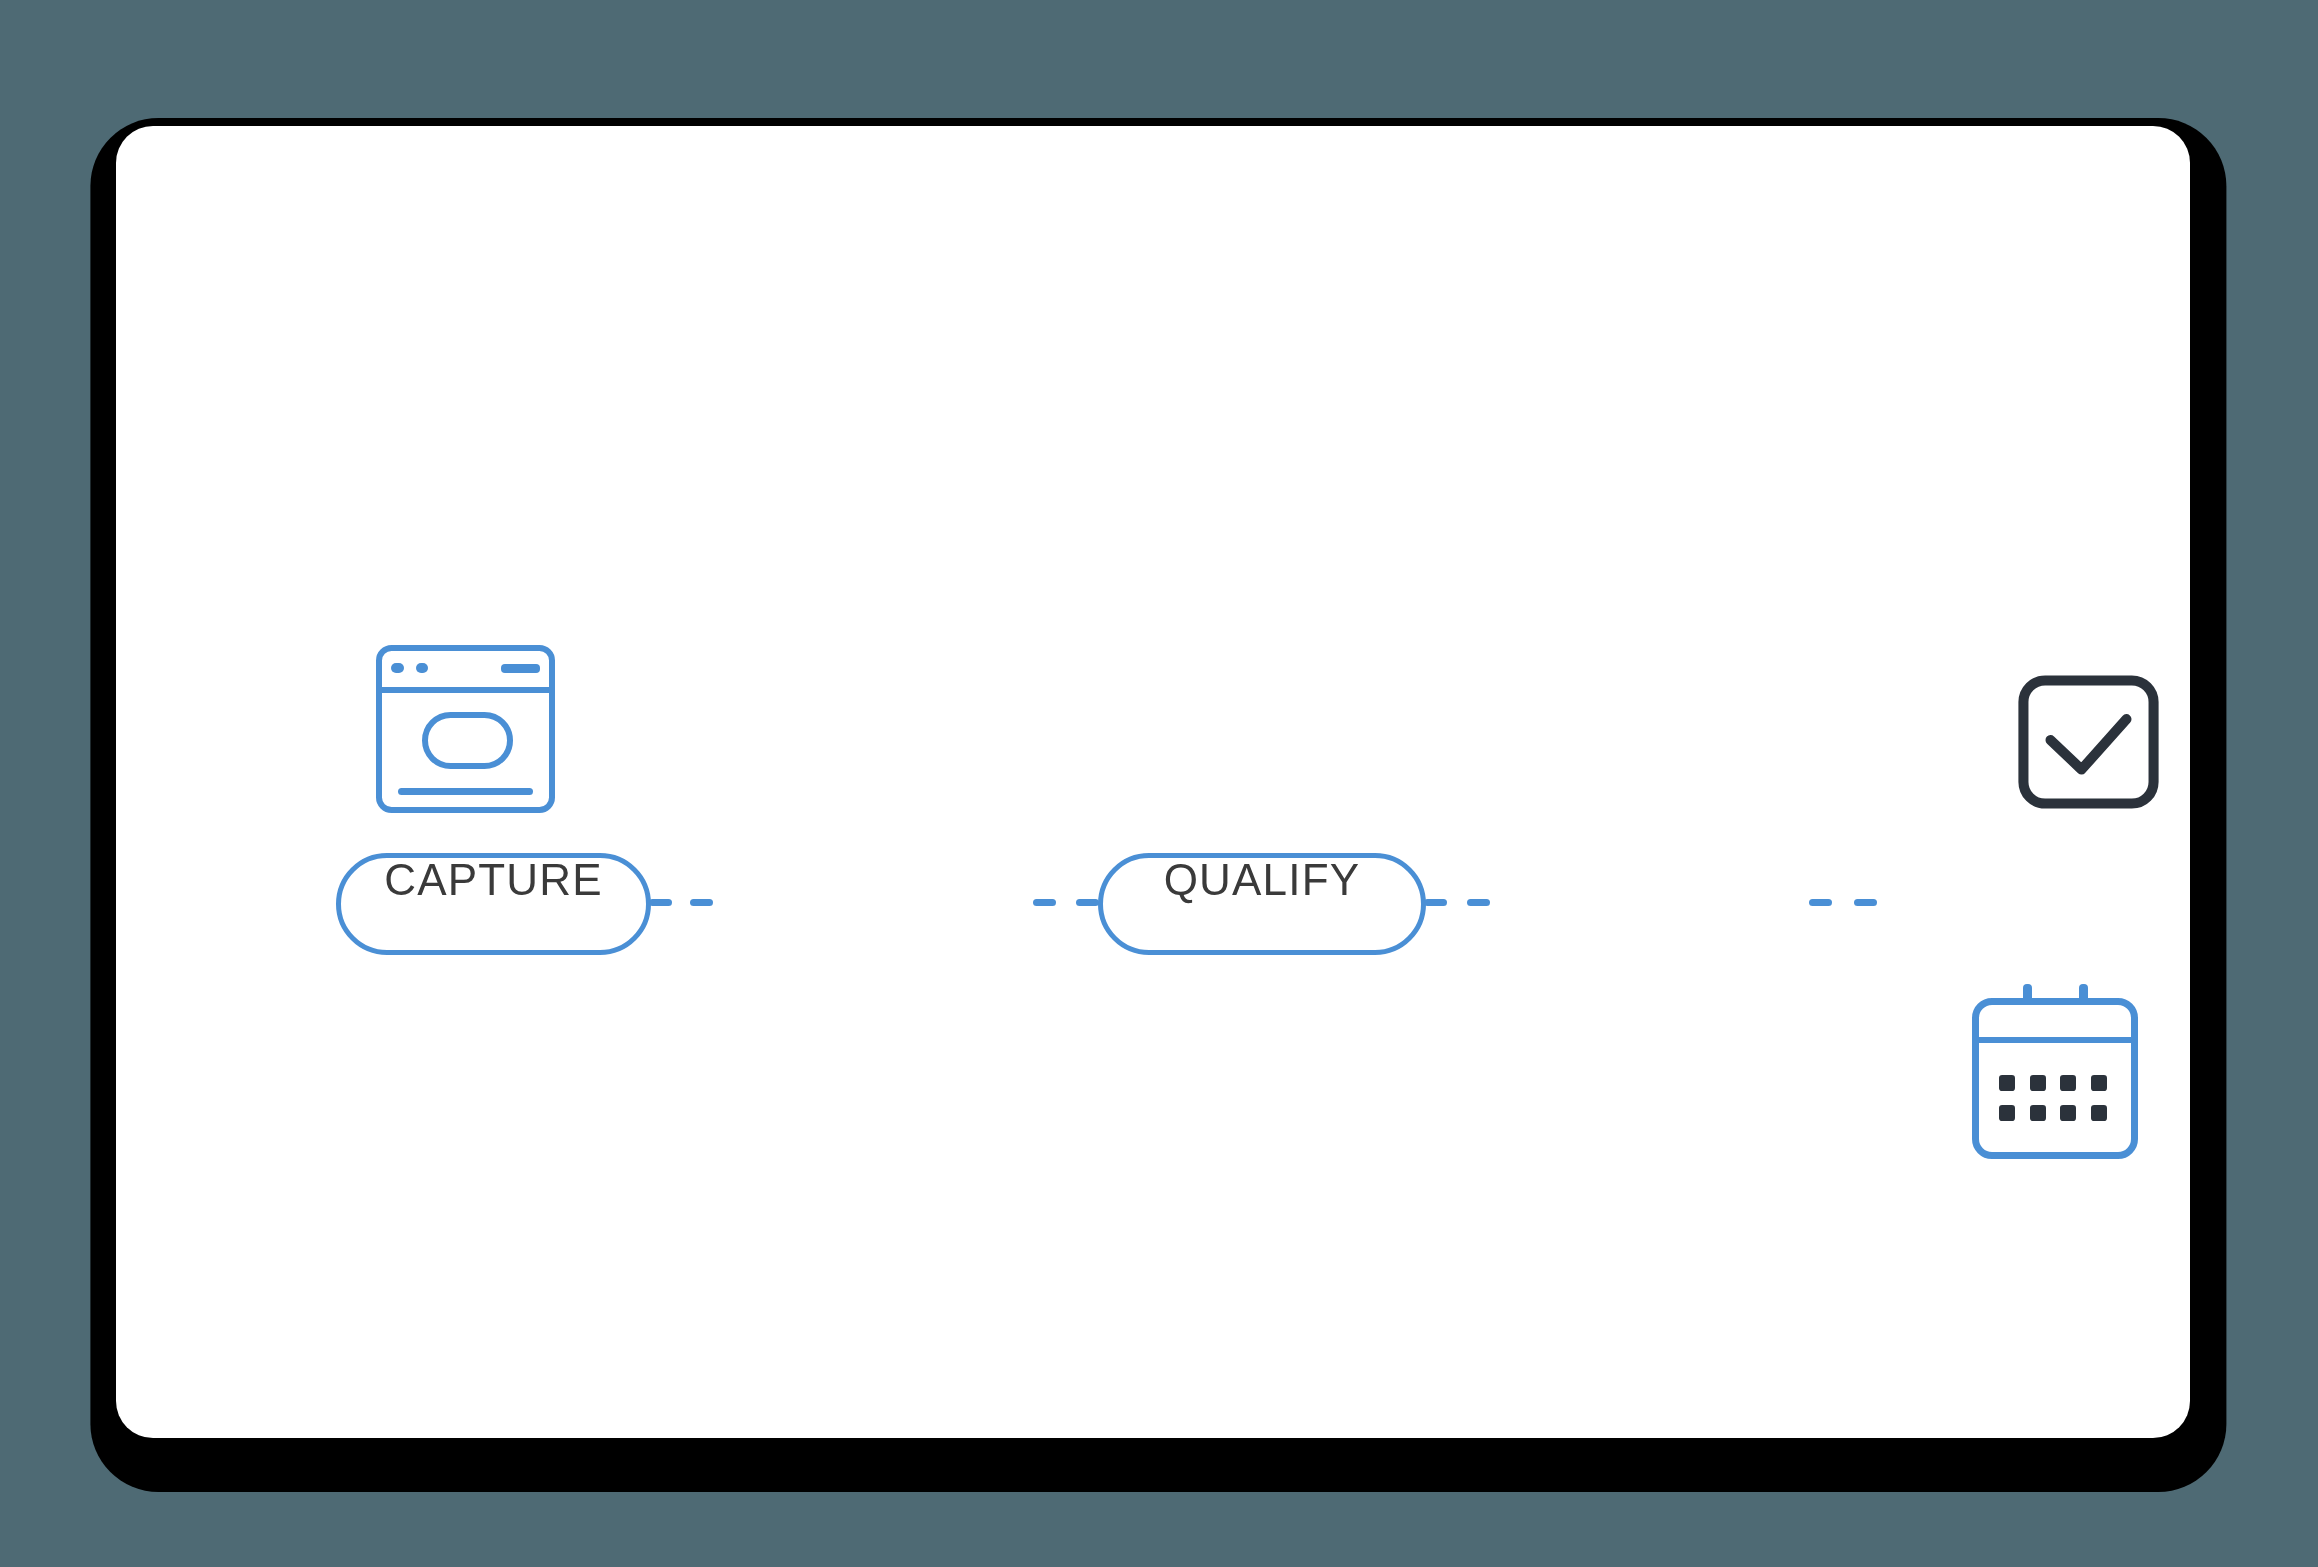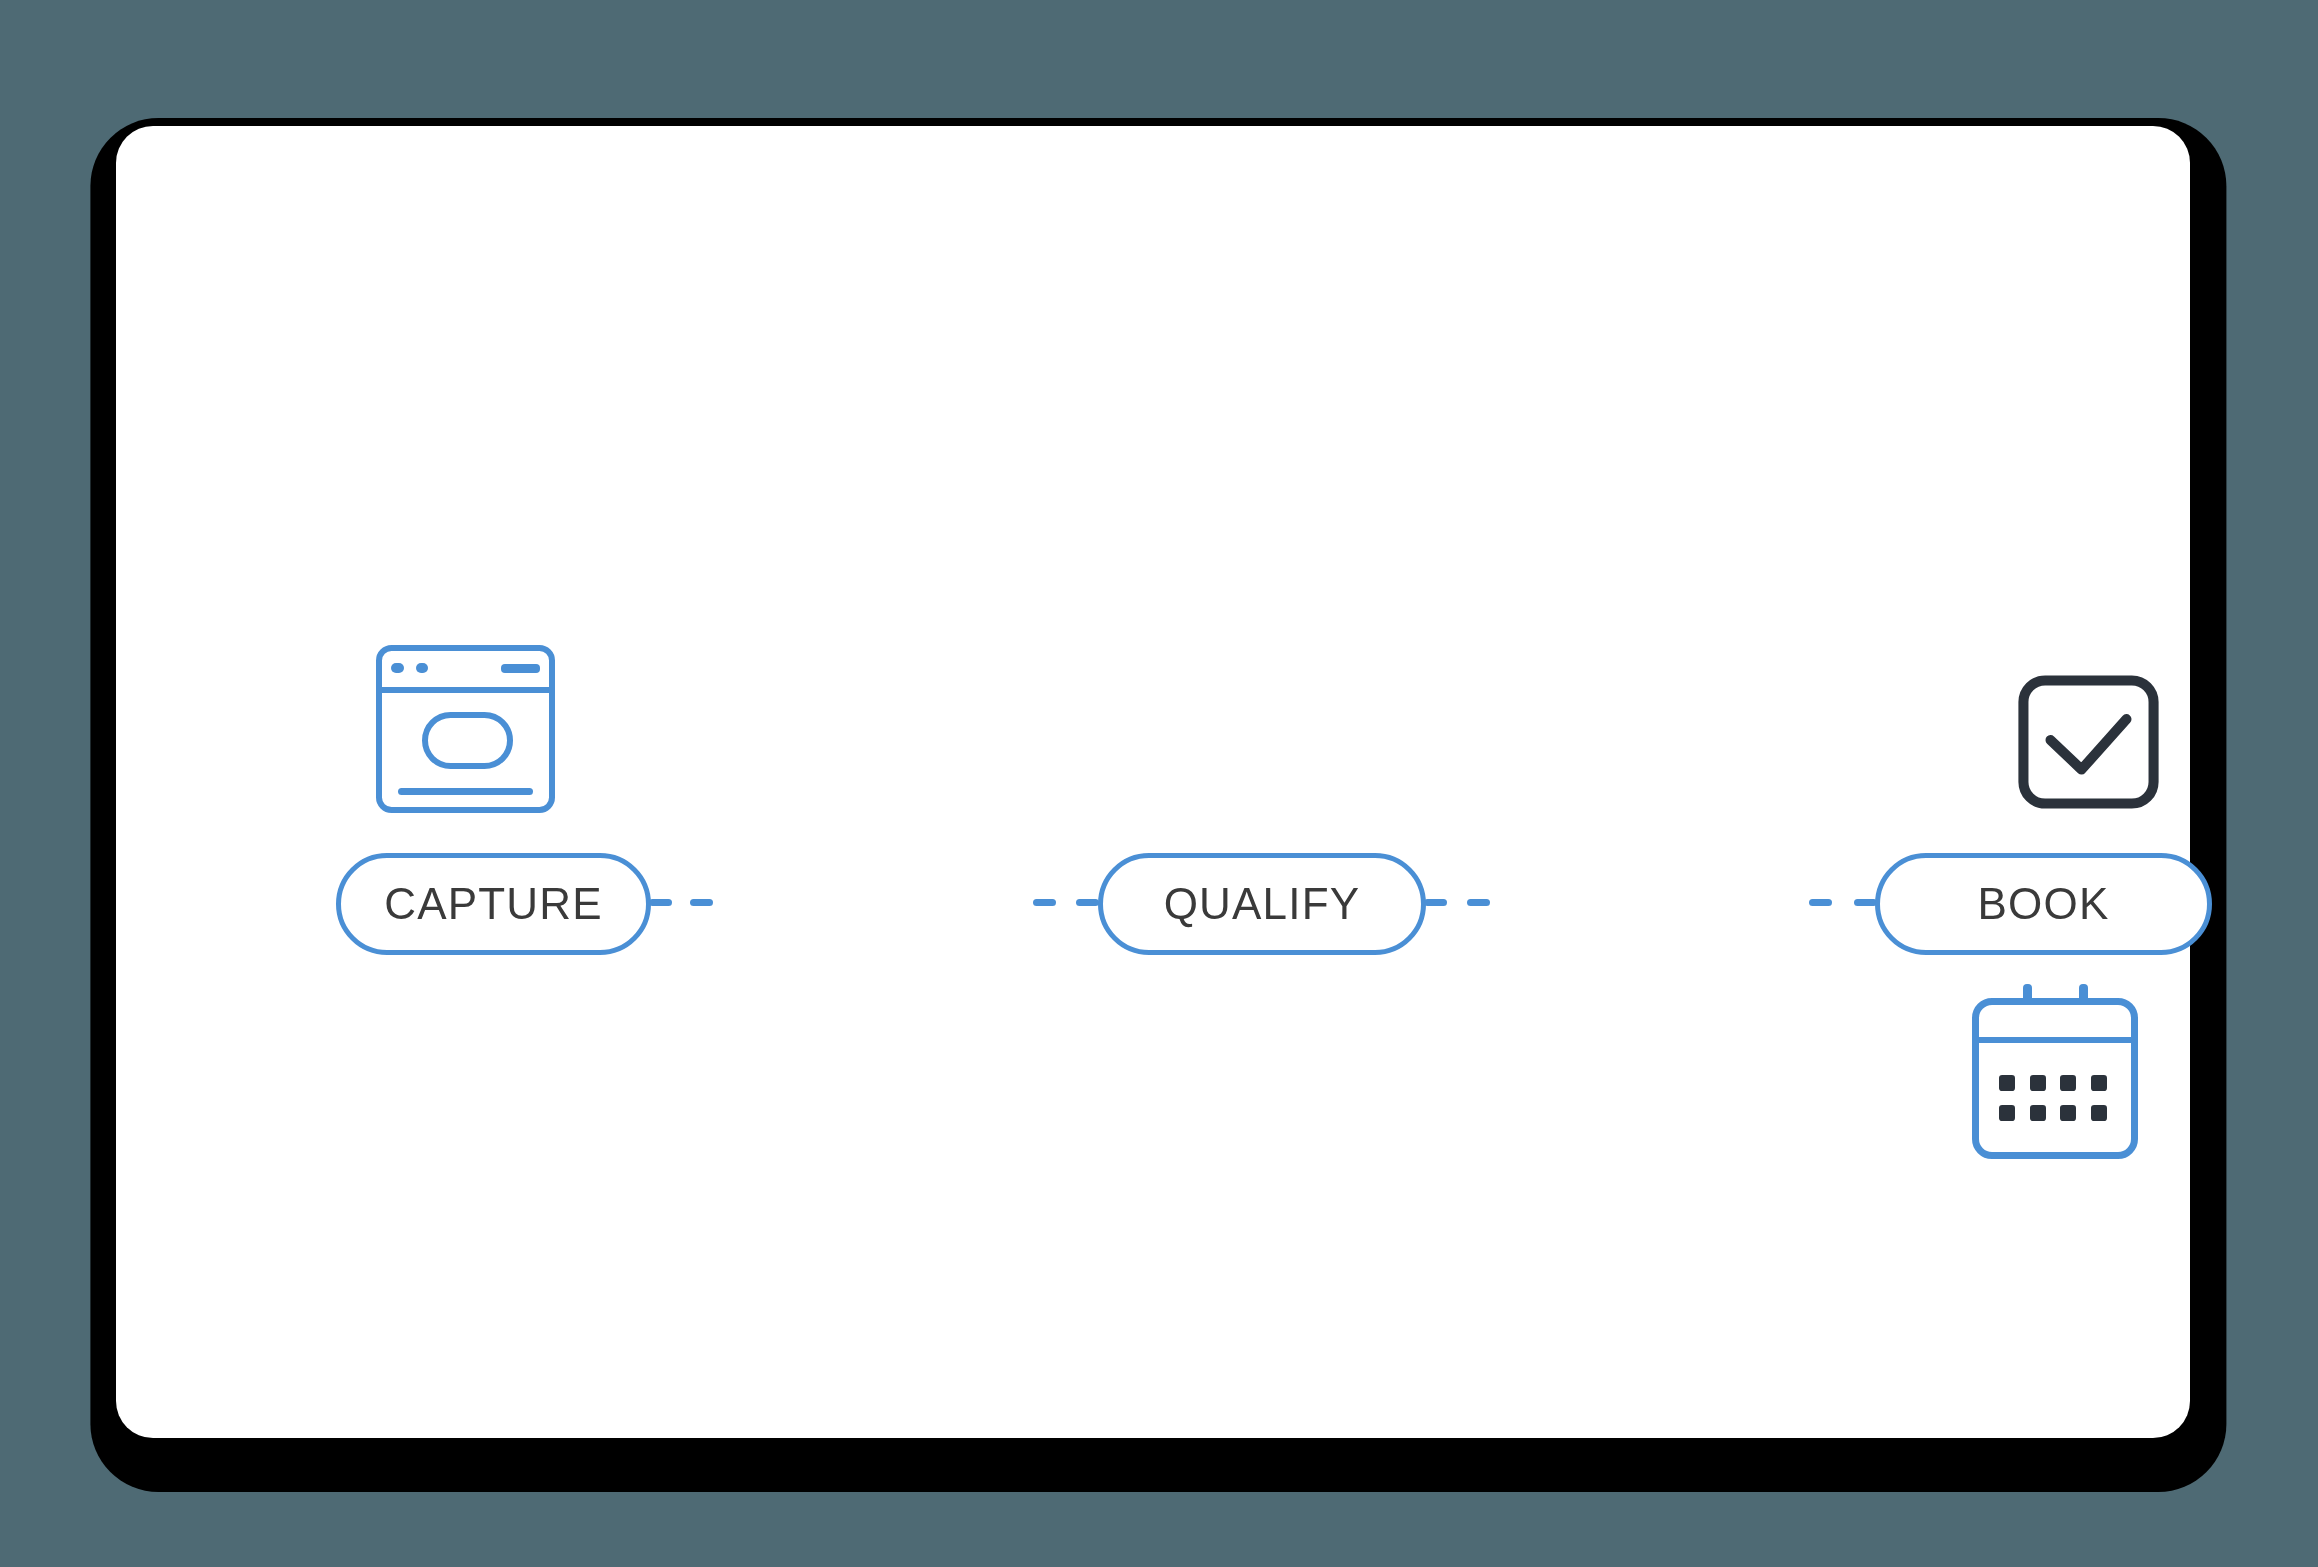--- a/index.html
+++ b/index.html
@@ -16,21 +16,21 @@
     background:var(--card,#fff);
     border-radius:37px;
     box-shadow:5.4px 23px 0 31px var(--shadow,#000);
   }
 
   
   .pill{
     position:absolute;top:727px;height:102px;box-sizing:border-box;
     border:5.4px solid var(--accent,#4a8fd5);border-radius:51px;
     background:var(--card,#fff);
-    display:flex;align-items:center;justify-content:center;
+    display:flex;justify-content:center;
   }
   .pill .label{
     font-size:44px;letter-spacing:1.2px;color:var(--label-text,#3a3a3a);
     font-weight:400;line-height:1;user-select:none;
   }
   #pill-capture{left:220px;width:315px;}
   #pill-enrich{left:595px;width:323px;}
   #pill-qualify{left:982px;width:328px;}
   #pill-route{left:1373px;width:322px;}
   #pill-book{left:1759px;width:337px;}
@@ -135,19 +135,16 @@
       <span class="label">QUALIFY</span>
     </div>
     <div class="connector" id="conn-3">
       <span class="dash"></span>
       <span class="dash"></span>
     </div>
     <div class="connector" id="conn-4">
       <span class="dash"></span>
       <span class="dash"></span>
     </div>
-    <div class="pill" id="pill-book">
-      <span class="label">BOOK</span>
-    </div>
 
   </div>
 </div>
 
 
 </body></html>

